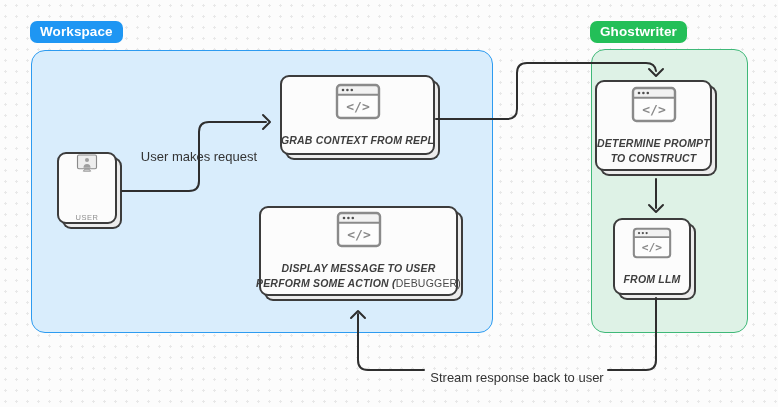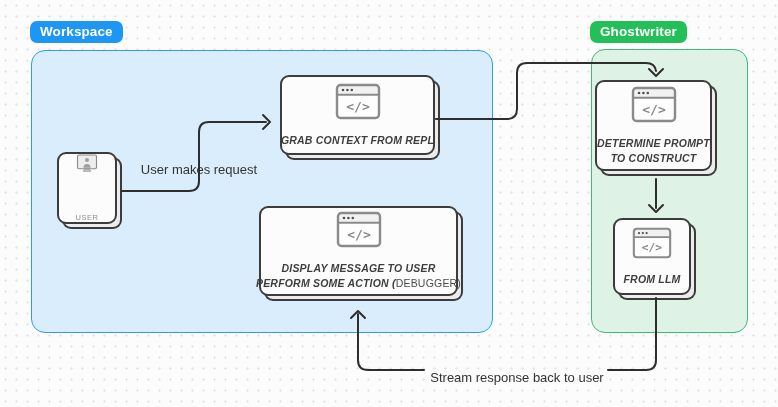--- a/index.html
+++ b/index.html
@@ -51,21 +51,21 @@
     font-size:7.5px; color:var(--label-gray); letter-spacing:.6px; margin-top:4px;
   }
   .icon{ display:block; }
   .icon-lg{ width:46px; height:37px; }
   .icon-sm{ width:40px; height:32px; }
   .monitor{ width:46px; height:40px; }
   .free-label{
     position:absolute; z-index:3; font-size:13px; color:var(--text-dark);
     text-align:center; white-space:nowrap;
   }
-  .free-label.request{ left:128px; top:162px; width:142px; }
+  .free-label.request{ left:128px; top:149px; width:142px; }
   .free-label.stream{ left:424px; top:370px; width:186px;text-align:center; }
   svg.arrows{
     position:absolute; left:0; top:0; width:778px; height:407px;
     z-index:4; pointer-events:none;
   }
   svg.arrows path, svg.arrows polyline{
     fill:none; stroke:var(--arrow); stroke-width:2;
     stroke-linecap:round; stroke-linejoin:round;
   }
   .win-stroke{ stroke:var(--icon-gray); }

